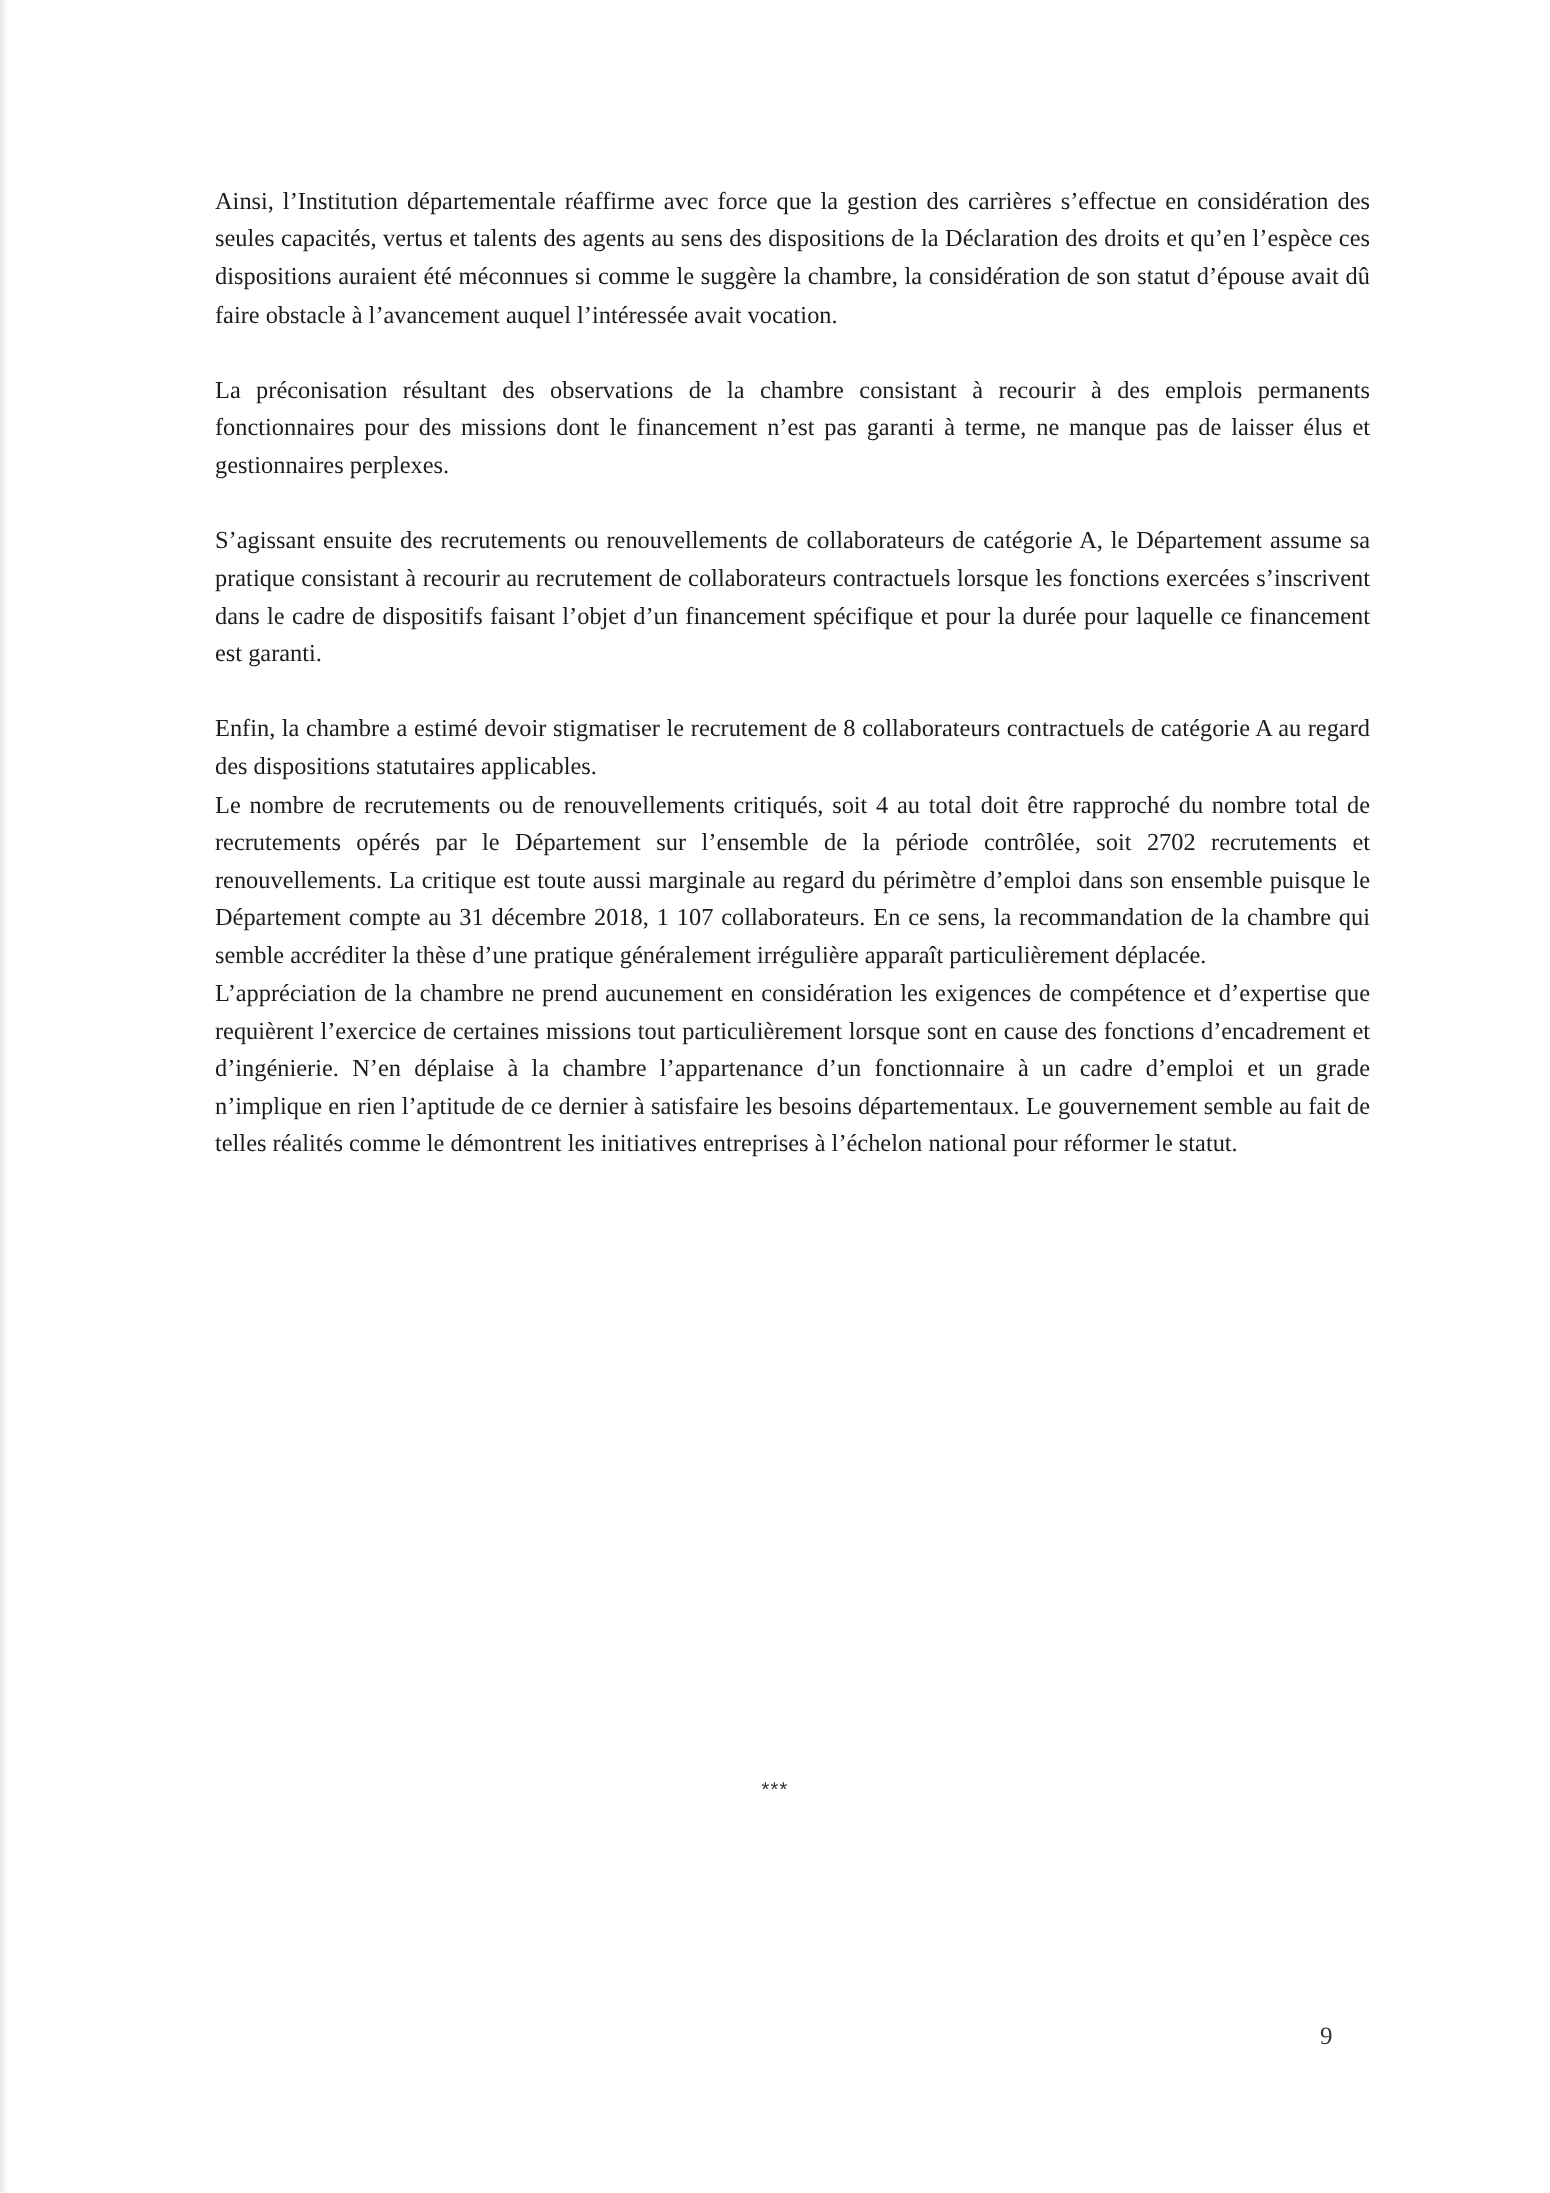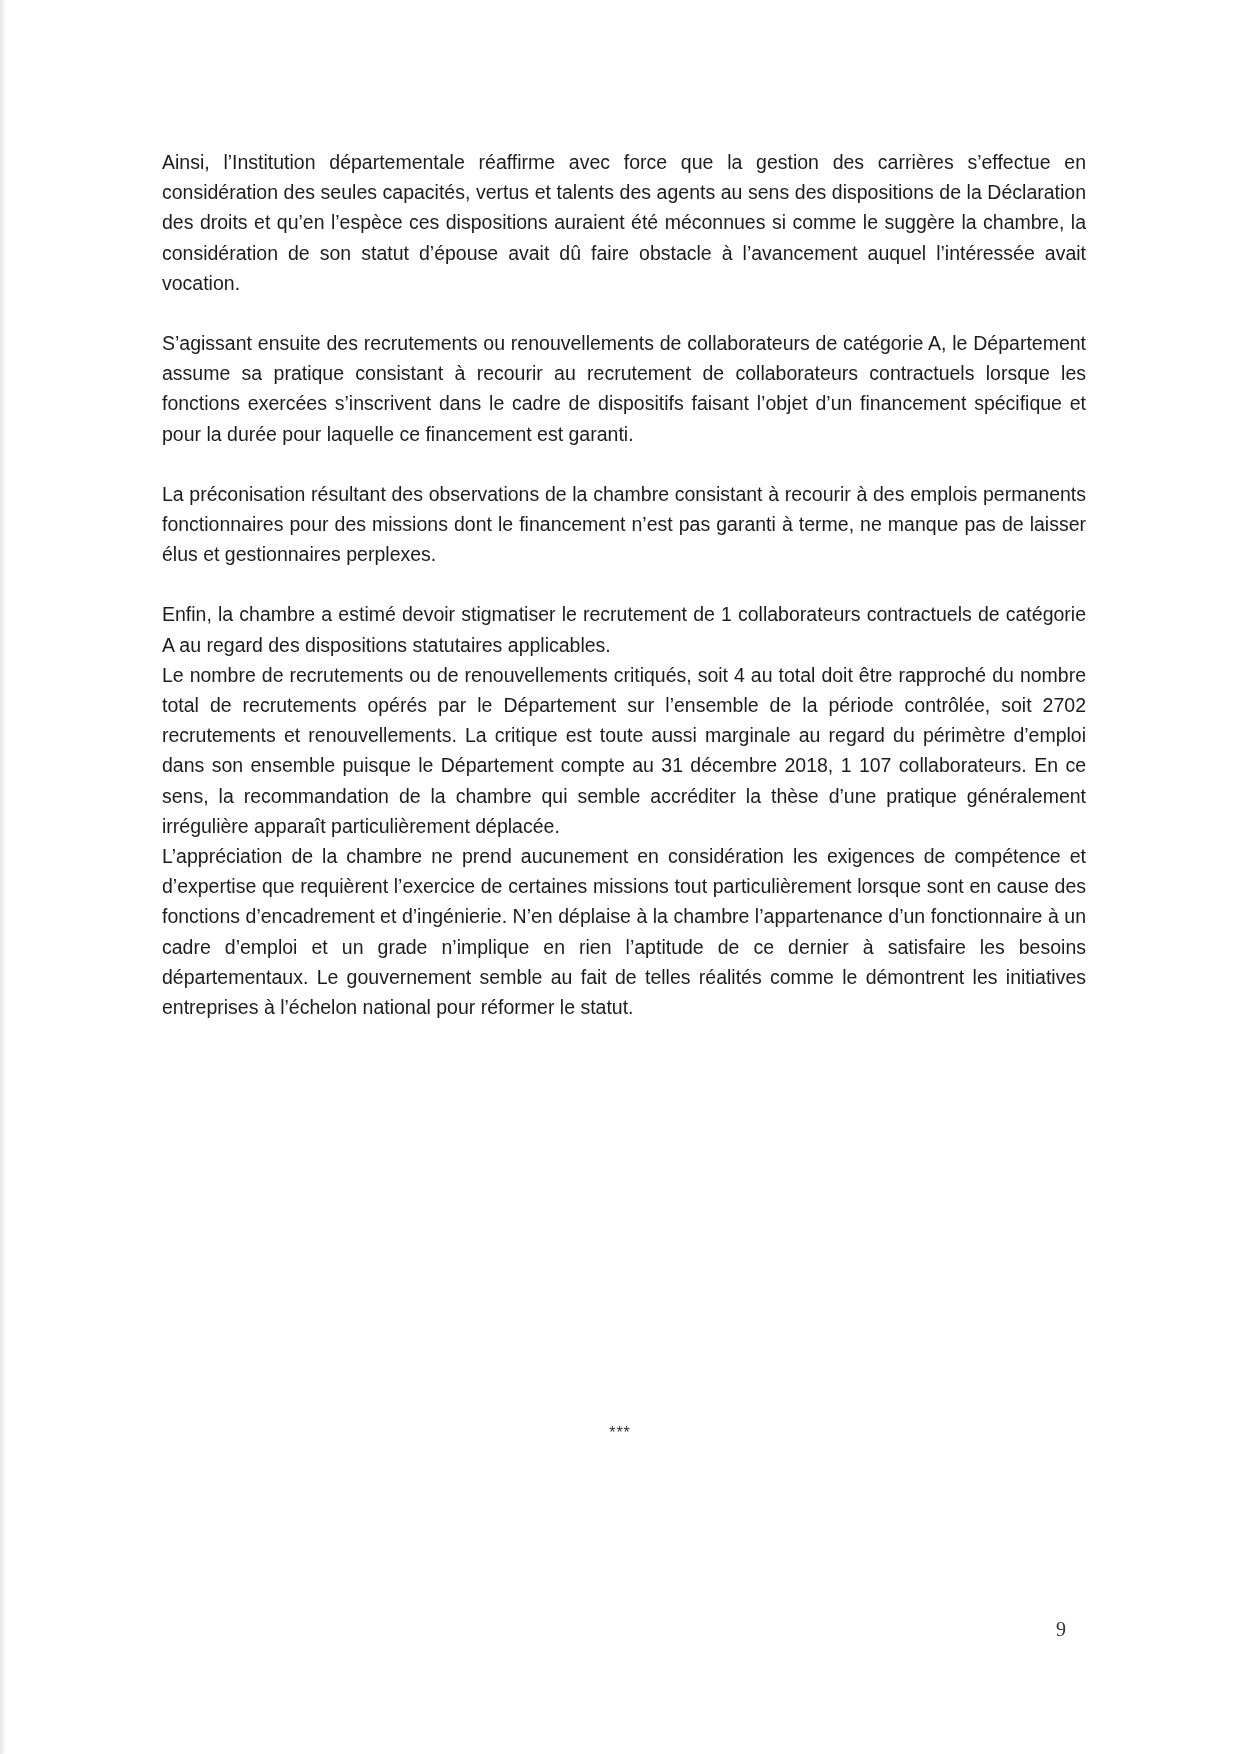--- a/index.html
+++ b/index.html
@@ -1,20 +1,20 @@
 <!DOCTYPE html>
 <html><head>
 <meta charset="utf-8">
 <style>
   html, body { margin: 0; padding: 0; background: #ffffff; }
   body { width: 1240px; height: 1754px; position: relative; overflow: hidden; }
   .page { position: absolute; left: 0; top: 0; width: 1240px; height: 1754px; background: #ffffff; }
   .text {
-    position: absolute; left: 162px; width: 924px;
-    font-family: Liberation Sans, sans-serif;
+    position: absolute; left: 172px; width: 924px;
+    font-family: Liberation Serif, serif;
     font-size: 19.5px; line-height: 30.2px; color: #1c1c1c;
     text-align: justify;
   }
   .text p { margin: 0; }
   .text p.gap { margin-top: 30px; }
   .sep {
     position: absolute; left: 0; width: 1240px; top: 1424px; text-align: center;
     font-family: "Liberation Sans", sans-serif; font-size: 16px; color: #333;
     letter-spacing: 1px;
   }
@@ -24,21 +24,21 @@
   }
   .edge { position: absolute; left: 0; width: 6px; height: 1754px; top: 0; background: linear-gradient(to right, #e6e6e6, #fff); }
 </style>
 </head>
 <body>
 
 <div class="page">
   <div class="edge"></div>
   <div class="text" style="top:147px;">
     <p>Ainsi, l’Institution départementale réaffirme avec force que la gestion des carrières s’effectue en considération des seules capacités, vertus et talents des agents au sens des dispositions de la Déclaration des droits et qu’en l’espèce ces dispositions auraient été méconnues si comme le suggère la chambre, la considération de son statut d’épouse avait dû faire obstacle à l’avancement auquel l’intéressée avait vocation.</p>
+    <p class="gap">La préconisation résultant des observations de la chambre consistant à recourir à des emplois permanents fonctionnaires pour des missions dont le financement n’est pas garanti à terme, ne manque pas de laisser élus et gestionnaires perplexes.</p>
     <p class="gap">S’agissant ensuite des recrutements ou renouvellements de collaborateurs de catégorie A, le Département assume sa pratique consistant à recourir au recrutement de collaborateurs contractuels lorsque les fonctions exercées s’inscrivent dans le cadre de dispositifs faisant l’objet d’un financement spécifique et pour la durée pour laquelle ce financement est garanti.</p>
-    <p class="gap">La préconisation résultant des observations de la chambre consistant à recourir à des emplois permanents fonctionnaires pour des missions dont le financement n’est pas garanti à terme, ne manque pas de laisser élus et gestionnaires perplexes.</p>
-    <p class="gap">Enfin, la chambre a estimé devoir stigmatiser le recrutement de 1 collaborateurs contractuels de catégorie A au regard des dispositions statutaires applicables.</p>
+    <p class="gap">Enfin, la chambre a estimé devoir stigmatiser le recrutement de 8 collaborateurs contractuels de catégorie A au regard des dispositions statutaires applicables.</p>
     <p>Le nombre de recrutements ou de renouvellements critiqués, soit 4 au total doit être rapproché du nombre total de recrutements opérés par le Département sur l’ensemble de la période contrôlée, soit 2702 recrutements et renouvellements. La critique est toute aussi marginale au regard du périmètre d’emploi dans son ensemble puisque le Département compte au 31 décembre 2018, 1 107 collaborateurs. En ce sens, la recommandation de la chambre qui semble accréditer la thèse d’une pratique généralement irrégulière apparaît particulièrement déplacée.</p>
     <p>L’appréciation de la chambre ne prend aucunement en considération les exigences de compétence et d’expertise que requièrent l’exercice de certaines missions tout particulièrement lorsque sont en cause des fonctions d’encadrement et d’ingénierie. N’en déplaise à la chambre l’appartenance d’un fonctionnaire à un cadre d’emploi et un grade n’implique en rien l’aptitude de ce dernier à satisfaire les besoins départementaux. Le gouvernement semble au fait de telles réalités comme le démontrent les initiatives entreprises à l’échelon national pour réformer le statut.</p>
   </div>
   <div class="sep">***</div>
   <div class="pagenum">9</div>
 </div>
 
 </body></html>

